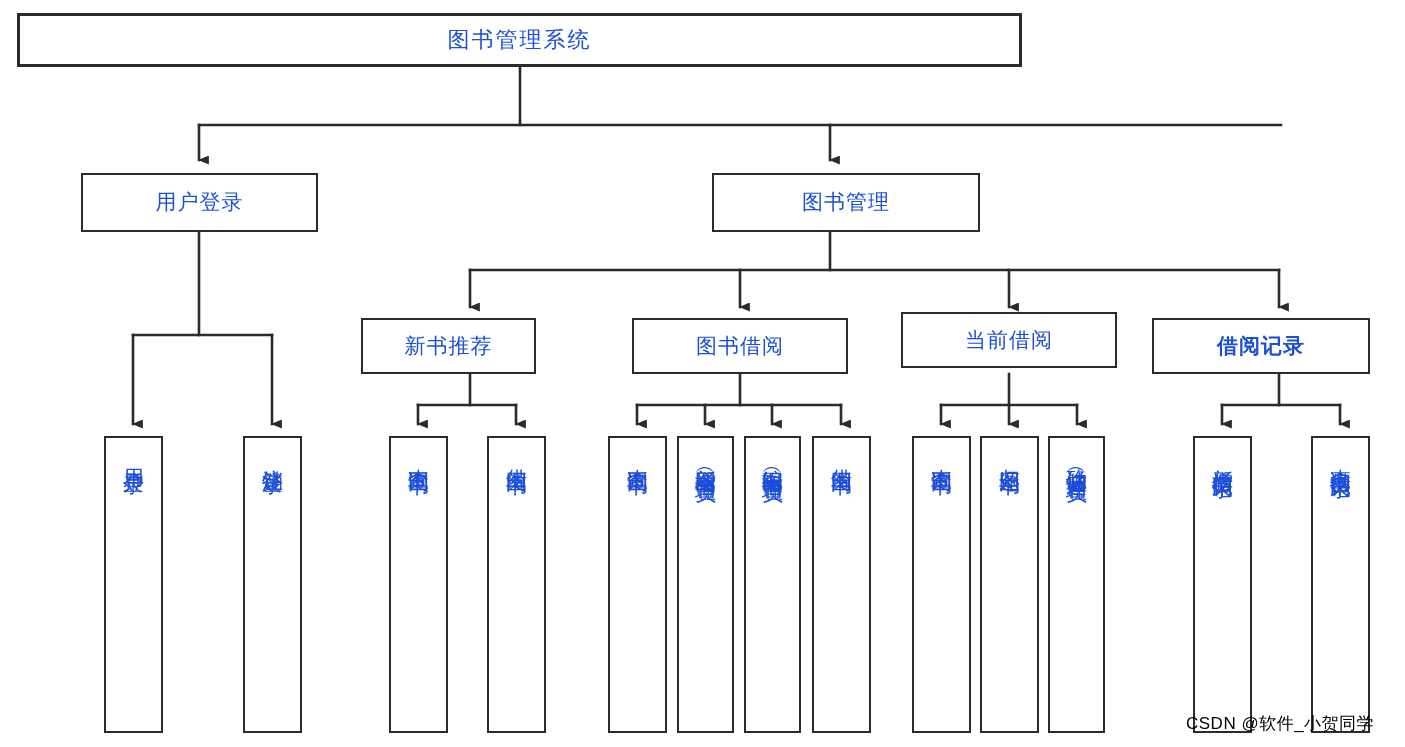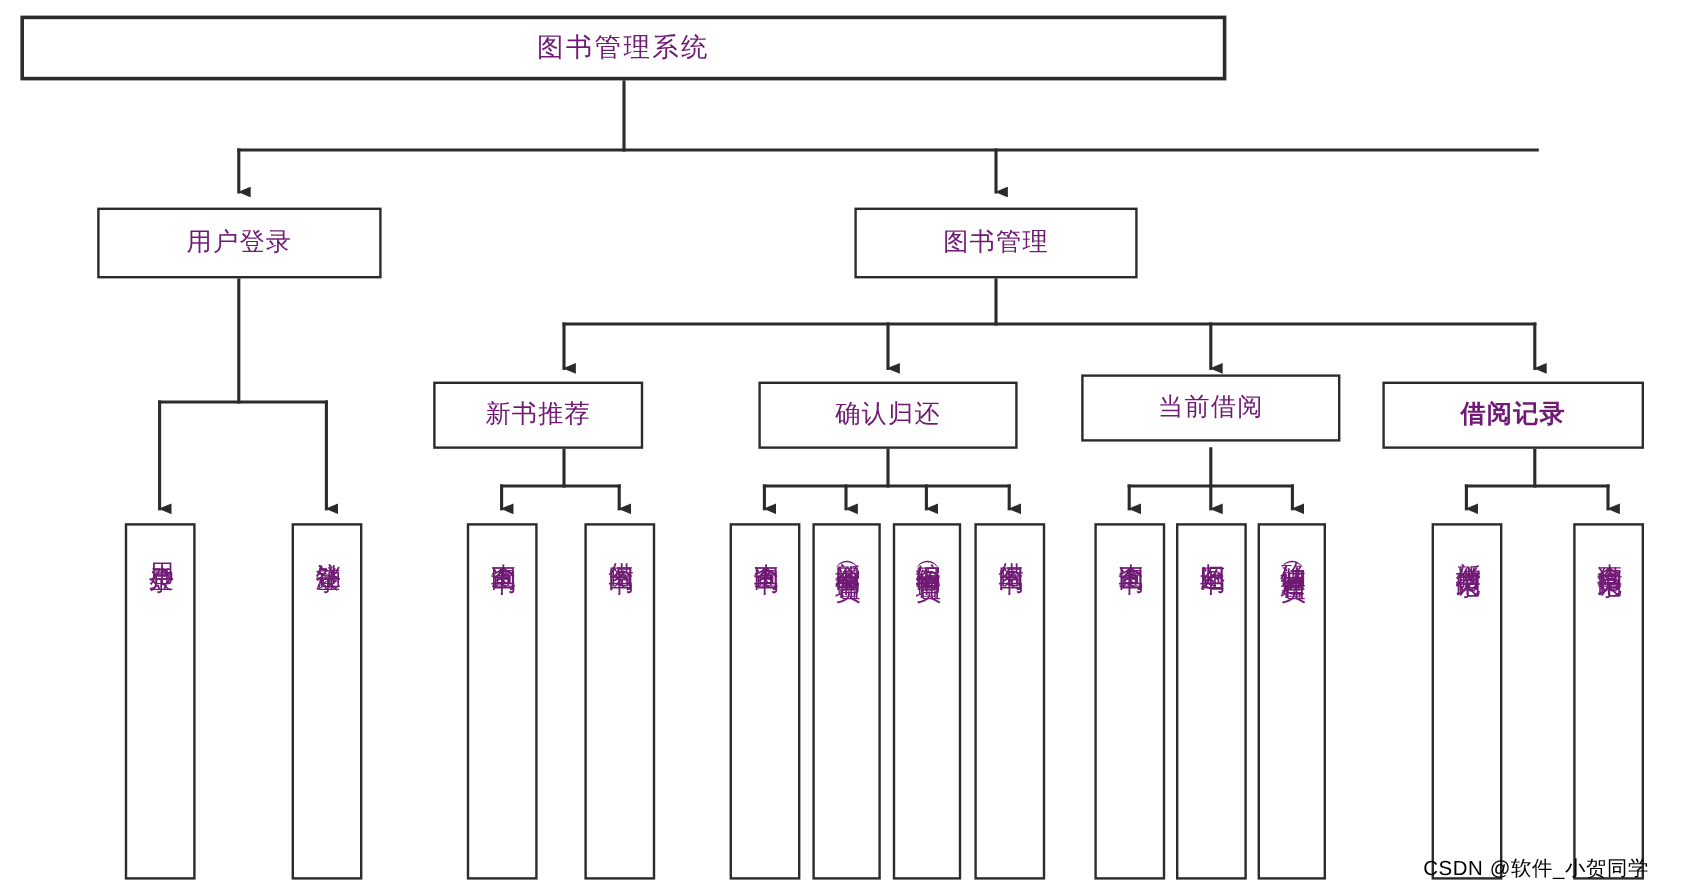--- a/index.html
+++ b/index.html
@@ -2,21 +2,21 @@
 <html><head>
 <meta charset="utf-8">
 <style>
   html,body{margin:0;padding:0;background:#ffffff;}
   body{width:1405px;height:747px;overflow:hidden;
        font-family:"Liberation Sans","DejaVu Sans",sans-serif;}
   #stage{position:relative;width:1405px;height:747px;background:#fff;}
   svg#wires{position:absolute;left:0;top:0;width:1405px;height:747px;}
   .node{position:absolute;box-sizing:border-box;background:#ffffff;
         border:2.5px solid #2b2b2b;display:flex;align-items:center;
-        justify-content:center;color:#701a75;}
+        justify-content:center;color:#1d4ed8;}
   .node.root{border-width:3px;}
   .node .label{display:block;text-align:center;line-height:1.18;}
   .h-node .label{font-size:21px;letter-spacing:1px;}
   .node.root .label{font-size:22px;letter-spacing:2px;}
   .v-node{align-items:flex-start;padding-top:14px;}
   .v-node .label{writing-mode:vertical-rl;text-orientation:upright;
         font-size:21px;line-height:1.34;letter-spacing:2px;
         white-space:nowrap;margin:0 auto;}
   .watermark{position:absolute;left:1186px;top:712px;font-size:17px;
         color:#000000;letter-spacing:.5px;white-space:nowrap;}
@@ -76,29 +76,29 @@
     </g>
   </svg>
 
   <div class="node root h-node" style="left:17px;top:13px;width:1005px;height:54px;">
     <span class="label">图书管理系统</span>
   </div>
 
   <div class="node h-node" style="left:81px;top:173px;width:237px;height:59px;">
     <span class="label">用户登录</span>
   </div>
-  <div class="node h-node" style="left:712px;top:173px;width:236px;height:59px;">
+  <div class="node h-node" style="left:712px;top:173px;width:268px;height:59px;">
     <span class="label">图书管理</span>
   </div>
 
   <div class="node h-node" style="left:361px;top:318px;width:175px;height:56px;">
     <span class="label">新书推荐</span>
   </div>
   <div class="node h-node" style="left:632px;top:318px;width:216px;height:56px;">
-    <span class="label">确认归还</span>
+    <span class="label">图书借阅</span>
   </div>
   <div class="node h-node" style="left:901px;top:312px;width:216px;height:56px;">
     <span class="label">当前借阅</span>
   </div>
   <div class="node h-node" style="left:1152px;top:318px;width:218px;height:56px;font-weight:bold;">
     <span class="label">借阅记录</span>
   </div>
 
   <div class="node v-node" style="left:104px;top:436px;width:59px;height:297px;">
     <span class="label">用户登录</span>

